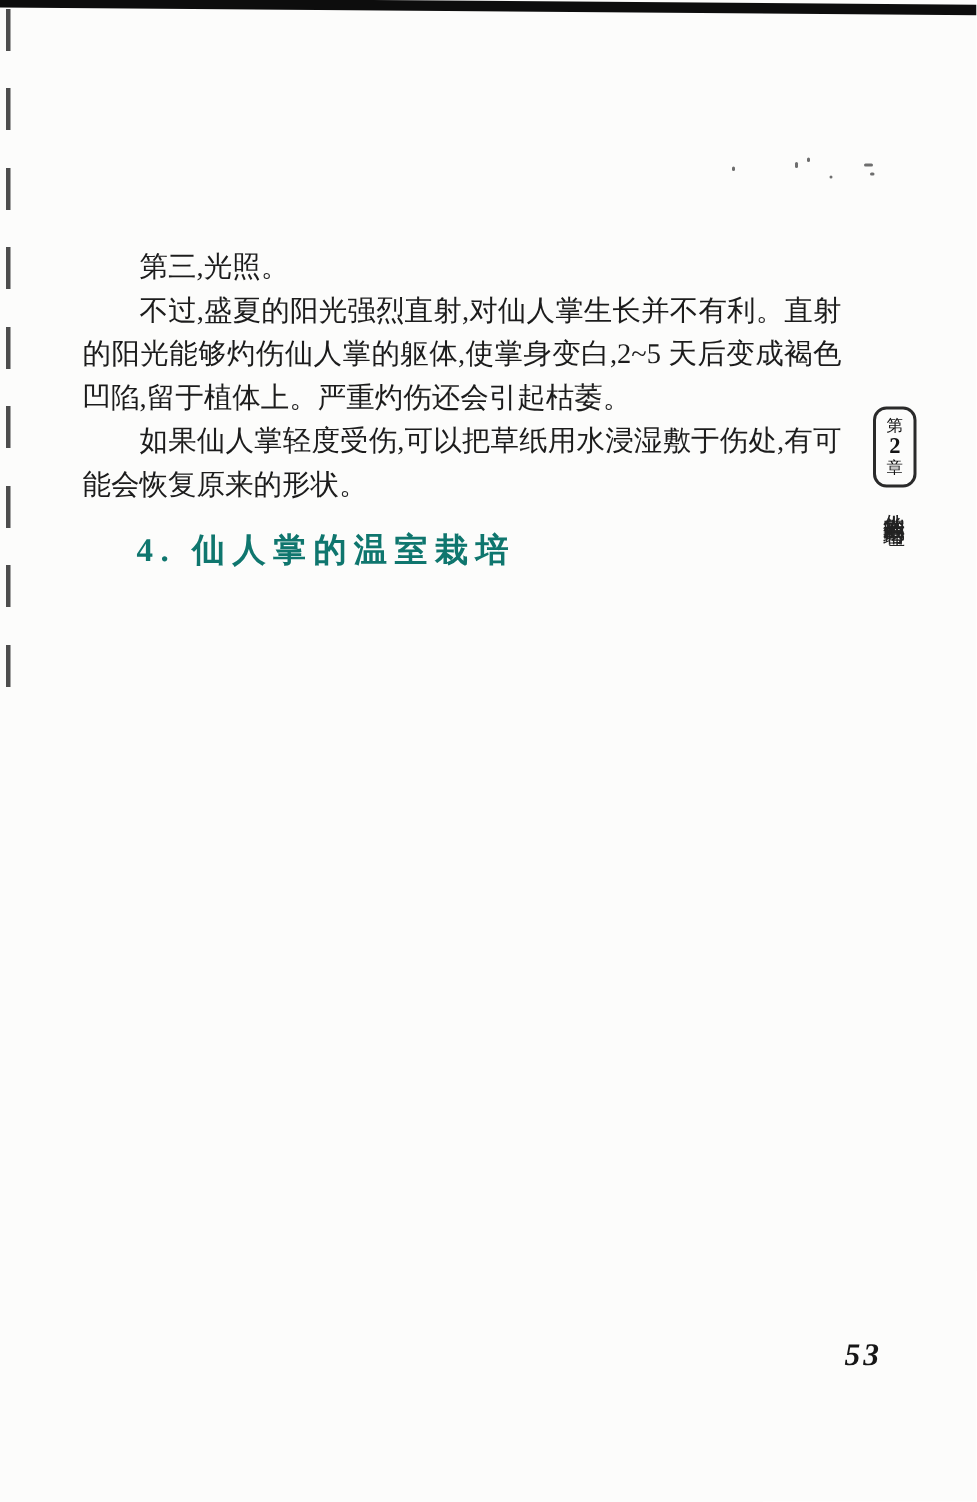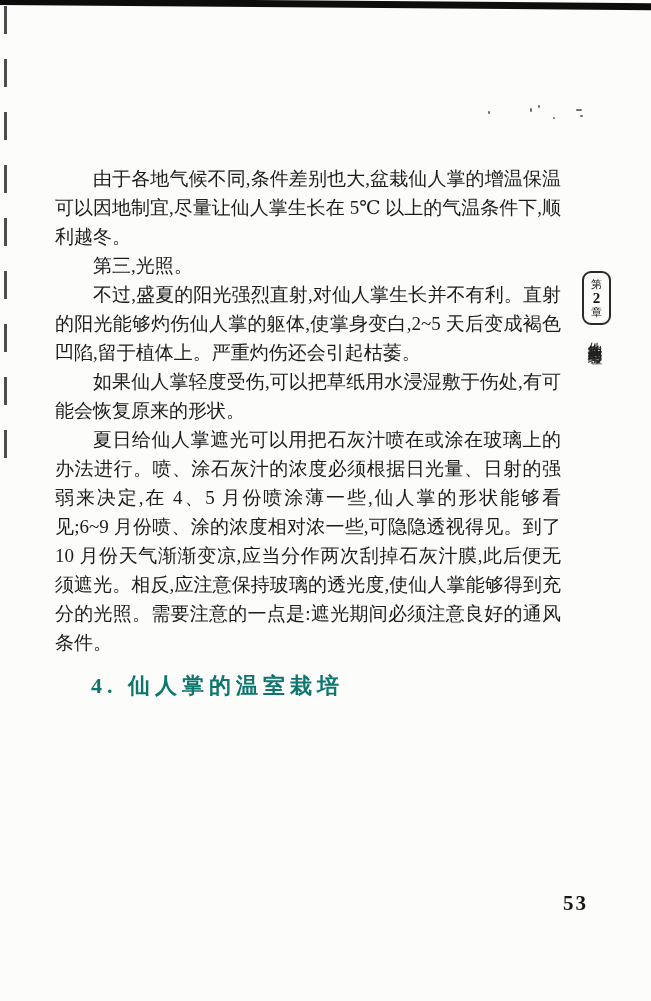--- a/index.html
+++ b/index.html
@@ -62,21 +62,21 @@
 
   .chapter-title {
     position:absolute; left:585px; top:331px; height:150px;
     writing-mode:vertical-rl; text-orientation:upright;
     font-size:14.5px; letter-spacing:1px;
     color:#222222;
   }
 
   .page-number {
     position:absolute; left:563px; top:891px;
-    font-size:21px; font-weight:bold;
+    font-size:21px; font-style:italic; font-weight:bold;
     letter-spacing:2px; color:#161616;
   }
 </style>
 </head>
 <body>
 
 <div class="scan-page">
 
   <div class="top-bar"></div>
   <div class="edge-dashes"></div>
@@ -84,25 +84,23 @@
   <div class="smudges">
     <div class="smudge" style="left:488px; top:111px; width:2px; height:3px;"></div>
     <div class="smudge" style="left:530px; top:108px; width:2px; height:4px;"></div>
     <div class="smudge" style="left:538px; top:105px; width:2px; height:3px;"></div>
     <div class="smudge" style="left:553px; top:117px; width:2px; height:2px;"></div>
     <div class="smudge" style="left:576px; top:109px; width:6px; height:2px;"></div>
     <div class="smudge" style="left:580px; top:115px; width:3px; height:2px;"></div>
   </div>
 
   <div class="content">
-    <p>由于各地气候不同,条件差别也大,盆栽仙人掌的增温保温可以因地制宜,尽量让仙人掌生长在 5℃ 以上的气温条件下,顺利越冬。</p>
     <p>第三,光照。</p>
     <p>不过,盛夏的阳光强烈直射,对仙人掌生长并不有利。直射的阳光能够灼伤仙人掌的躯体,使掌身变白,2~5 天后变成褐色凹陷,留于植体上。严重灼伤还会引起枯萎。</p>
     <p>如果仙人掌轻度受伤,可以把草纸用水浸湿敷于伤处,有可能会恢复原来的形状。</p>
-    <p>夏日给仙人掌遮光可以用把石灰汁喷在或涂在玻璃上的办法进行。喷、涂石灰汁的浓度必须根据日光量、日射的强弱来决定,在 4、5 月份喷涂薄一些,仙人掌的形状能够看见;6~9 月份喷、涂的浓度相对浓一些,可隐隐透视得见。到了 10 月份天气渐渐变凉,应当分作两次刮掉石灰汁膜,此后便无须遮光。相反,应注意保持玻璃的透光度,使仙人掌能够得到充分的光照。需要注意的一点是:遮光期间必须注意良好的通风条件。</p>
     <div class="section-heading">4. 仙人掌的温室栽培</div>
   </div>
 
   <div class="chapter-tab">
     <span class="small">第</span>
     <span class="num">2</span>
     <span class="small">章</span>
   </div>
 
   <div class="chapter-title">仙人掌的栽培与管理</div>

